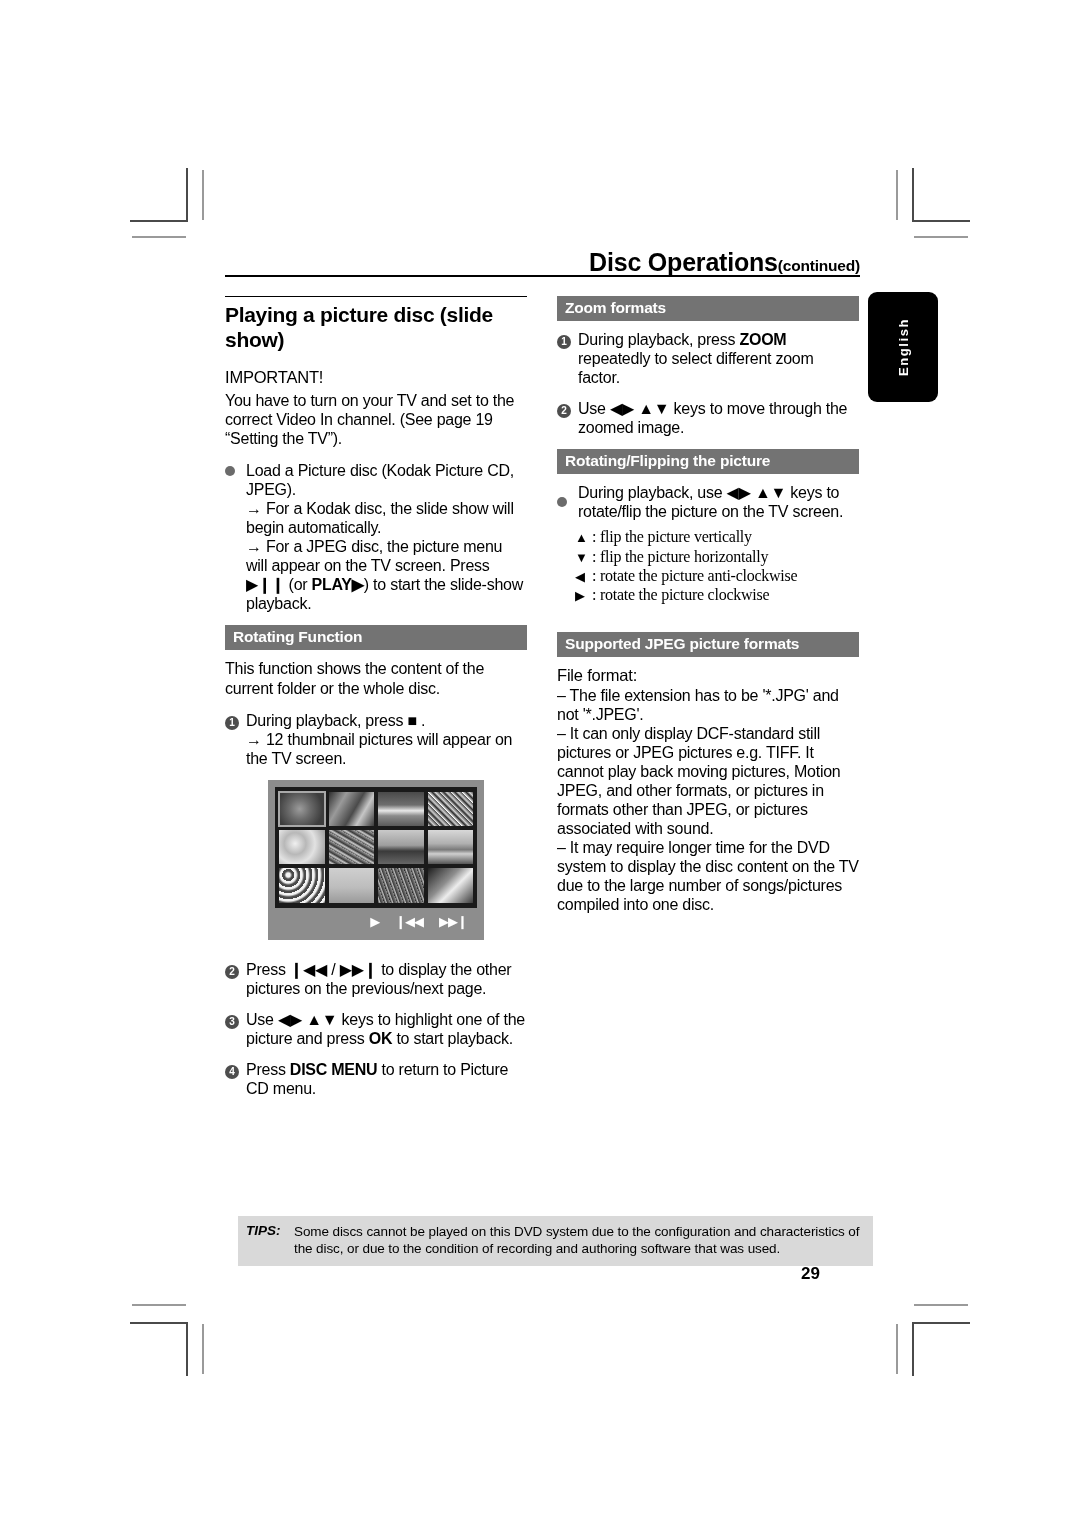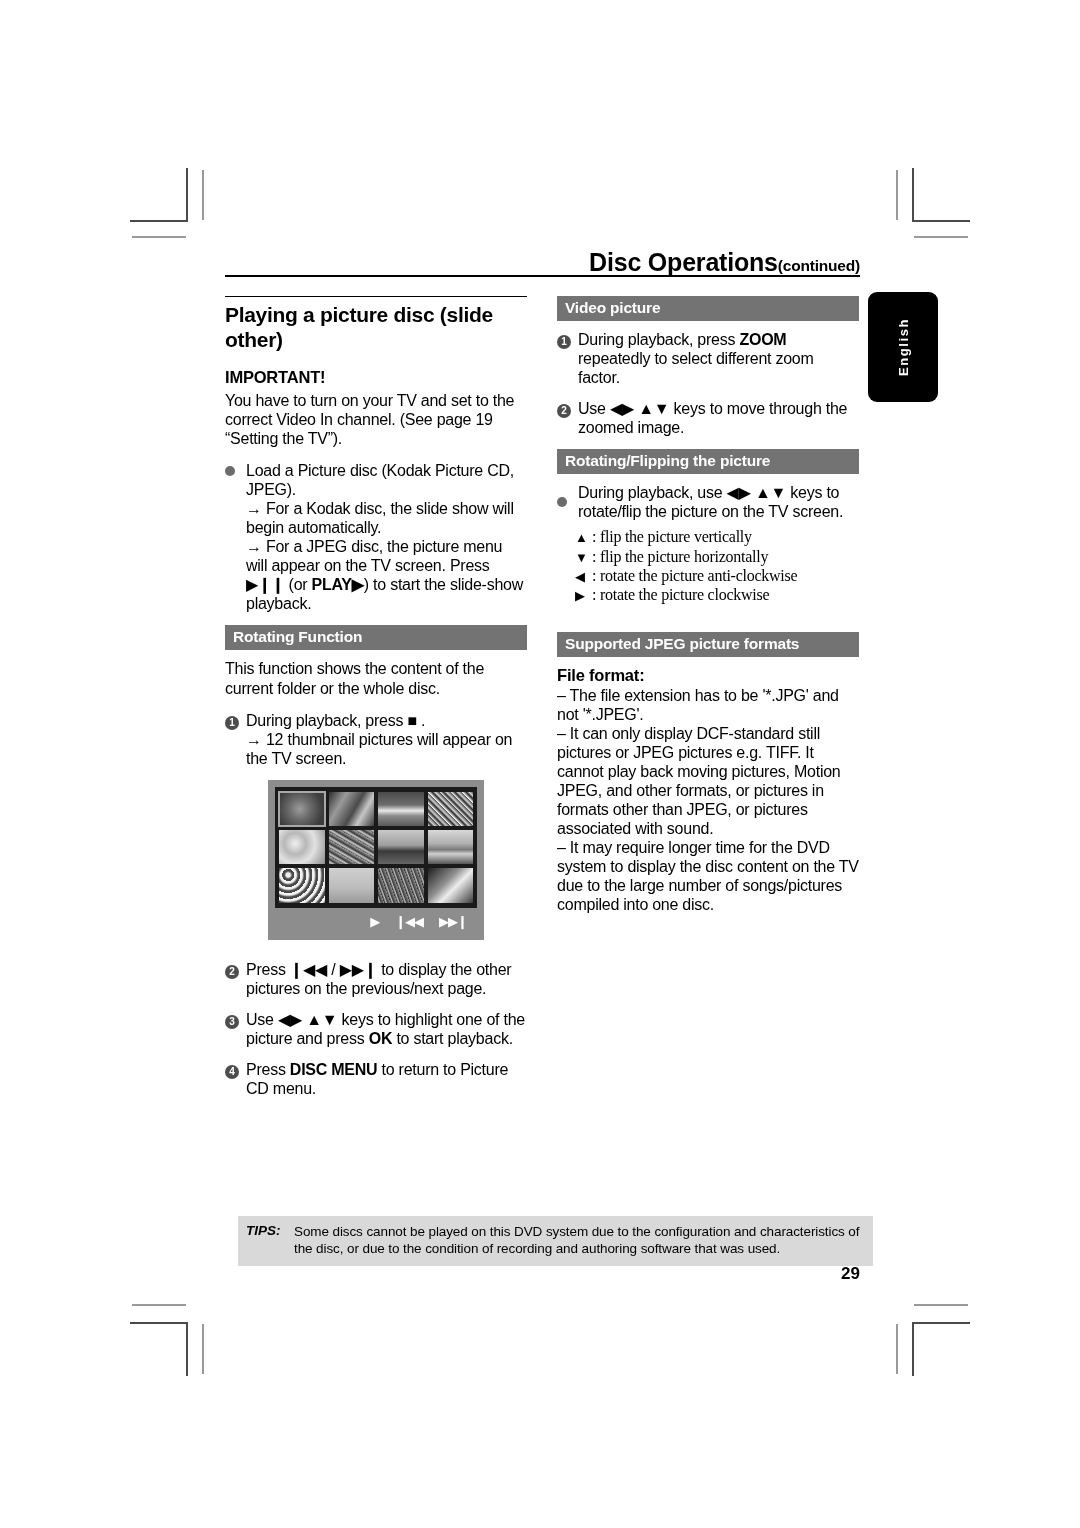--- a/index.html
+++ b/index.html
@@ -79,21 +79,21 @@
   .h1-rule { border-top: 1.2px solid #000; margin-bottom: 6px; }
   h1.sec {
     font-size: 21px;
     font-weight: bold;
     line-height: 1.17;
     margin: 0 0 16px 0;
     letter-spacing: -0.3px;
   }
   .important {
     font-size: 16.5px;
-    font-weight: bold;
+    font-weight: normal;
     margin: 0 0 1px 0;
     letter-spacing: -0.2px;
   }
 
   
   .barhead {
     background: #737373;
     color: #ffffff;
     font-size: 15.5px;
     font-weight: bold;
@@ -221,21 +221,21 @@
     font-style: italic;
     flex: 0 0 48px;
   }
   .tips .txt {
     font-size: 13.5px;
     line-height: 1.28;
     letter-spacing: -0.1px;
   }
   .pagenum {
     position: absolute;
-    left: 800px;
+    left: 760px;
     top: 1264px;
     width: 60px;
     text-align: right;
     font-size: 17px;
     font-weight: bold;
   }
 </style>
 </head>
 <body>
 
@@ -273,21 +273,21 @@
   <div class="runhead">
     <span>Disc Operations</span><span class="cont">(continued)</span>
   </div>
   <div class="runhead-rule"></div>
 
   <div class="cols">
 
     <div class="col">
 
       <div class="h1-rule"></div>
-      <h1 class="sec">Playing a picture disc (slide other)</h1>
+      <h1 class="sec">Playing a picture disc (slide show)</h1>
 
       <div class="important">IMPORTANT!</div>
       <p class="body">You have to turn on your TV and set to the correct Video In channel.  (See page 19 “Setting the TV”).</p>
 
       <div class="item">
         <div class="mk"><span class="dot"></span></div>
         <div class="bd">
           <span>Load a Picture disc (Kodak Picture CD, JPEG).</span><br>
           <span>→ For a Kodak disc, the slide show will begin automatically.</span><br>
           <span>→ For a JPEG disc, the picture menu will appear on the TV screen.  Press </span><span class="g">▶❙❙</span><span> (or </span><b class="k">PLAY</b><b class="k g">▶</b><span>) to start the slide-show playback.</span>
@@ -345,21 +345,21 @@
         <div class="mk"><span class="num">4</span></div>
         <div class="bd">
           <span>Press </span><b class="k">DISC MENU</b><span> to return to Picture CD menu.</span>
         </div>
       </div>
 
     </div>
 
     <div class="col">
 
-      <div class="barhead">Video picture</div>
+      <div class="barhead">Zoom formats</div>
 
       <div class="item">
         <div class="mk"><span class="num">1</span></div>
         <div class="bd">
           <span>During playback, press </span><b class="k">ZOOM</b><span> repeatedly to select different zoom factor.</span>
         </div>
       </div>
 
       <div class="item">
         <div class="mk"><span class="num">2</span></div>

